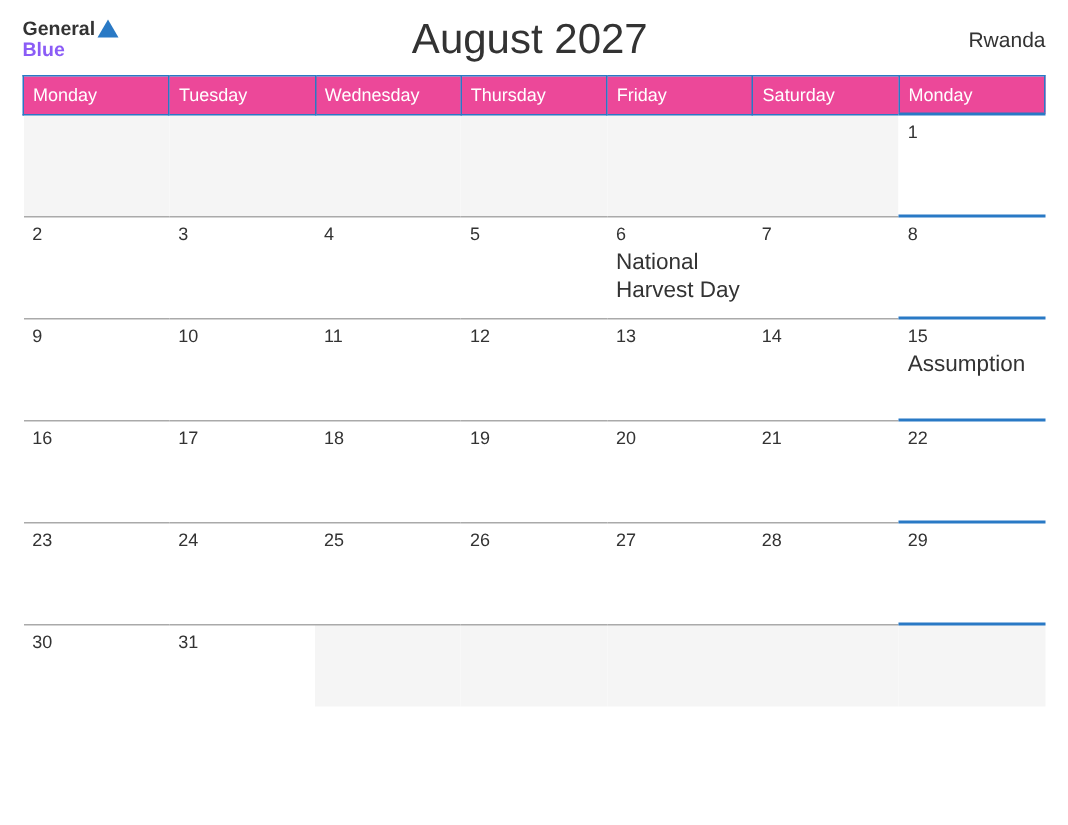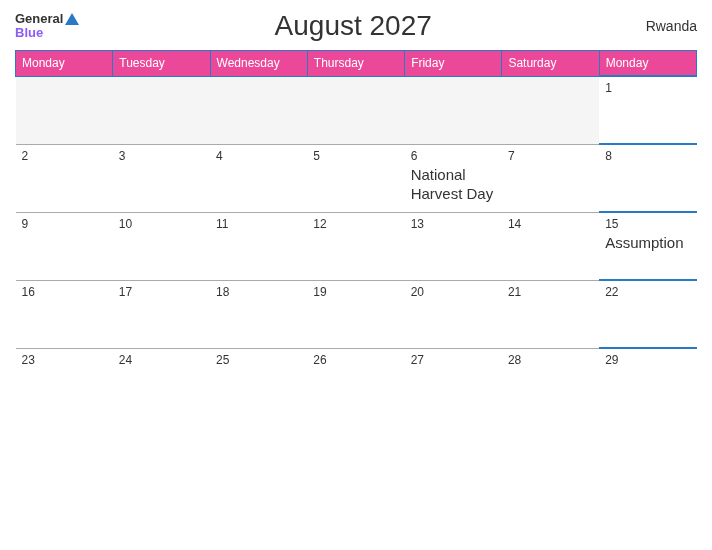--- a/index.html
+++ b/index.html
@@ -230,15 +230,28 @@
           <td>
             <span class="day-num">27</span>
           </td>
           <td>
             <span class="day-num">28</span>
           </td>
           <td style="border-top: 2px solid rgb(41, 121, 197);">
             <span class="day-num">29</span>
           </td>
         </tr>
+        <tr>
+          <td>
+            <span class="day-num">30</span>
+          </td>
+          <td>
+            <span class="day-num">31</span>
+          </td>
+          <td class="empty-cell" style="background: rgb(245, 245, 245);"></td>
+          <td class="empty-cell" style="background: rgb(245, 245, 245);"></td>
+          <td class="empty-cell" style="background: rgb(245, 245, 245);"></td>
+          <td class="empty-cell" style="background: rgb(245, 245, 245);"></td>
+          <td class="empty-cell" style="background: rgb(245, 245, 245); border-top: 2px solid rgb(41, 121, 197);"></td>
+        </tr>
       </tbody>
   </table>
 </div>
 
 </body></html>

